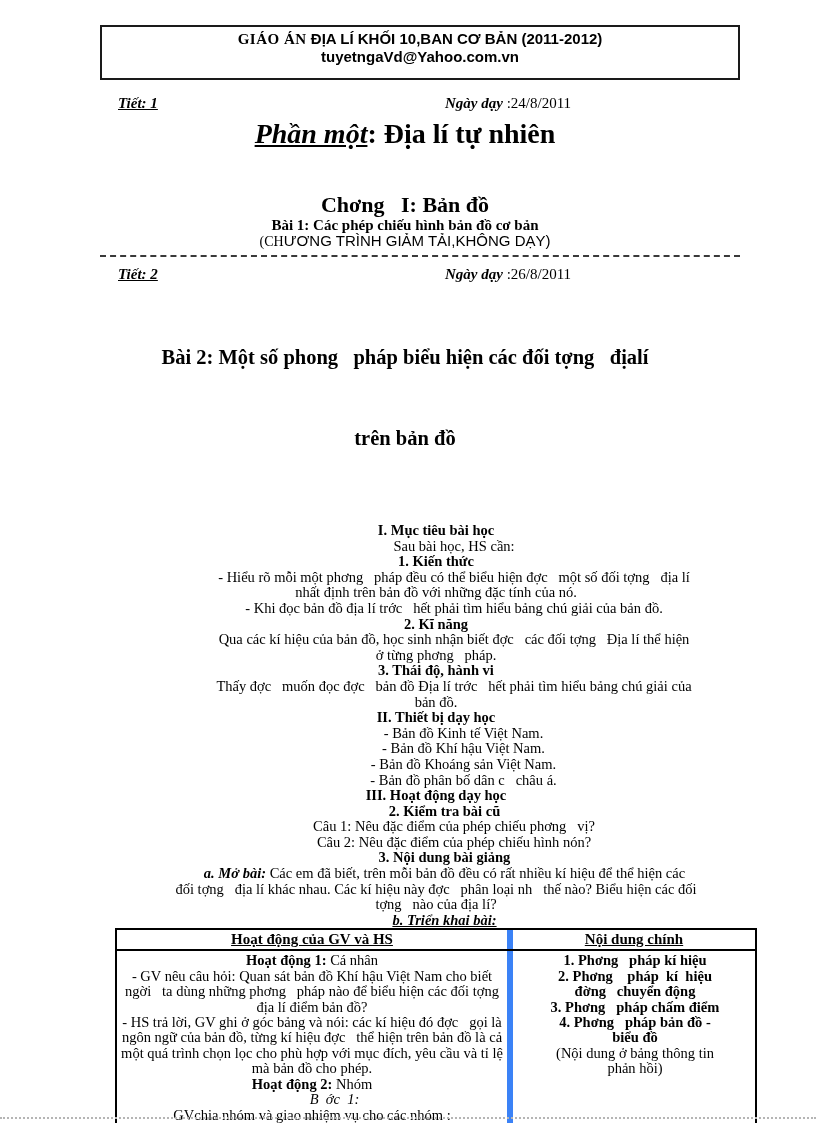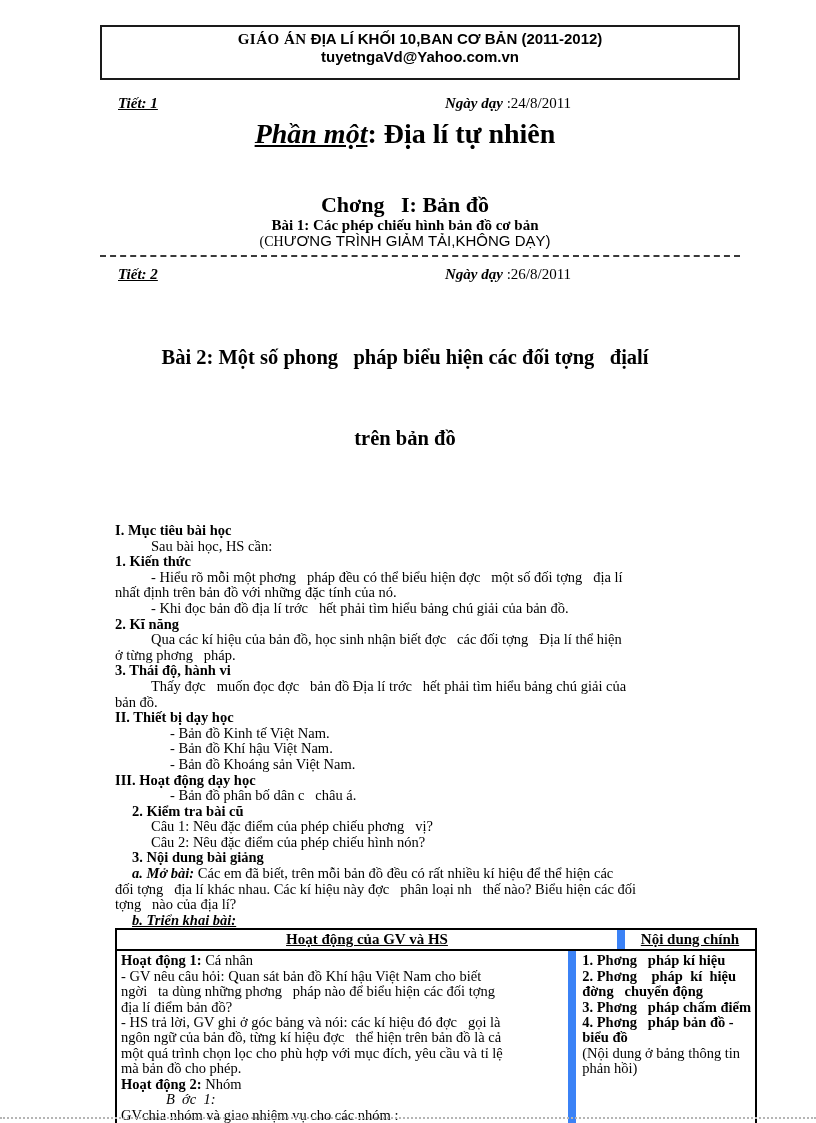--- a/index.html
+++ b/index.html
@@ -49,34 +49,34 @@
   .tb4{font-size:14px;line-height:15px;}
   .tb4 .sans{font-size:15px;}
 
   .dashes{margin:6px 76px 0 100px;border-top:2px dashed #3a3a3a;height:0;}
 
   .lesson2-title{margin:8px 0 0 115px;width:580px;text-align:center;
     font-size:20.5px;line-height:27px;font-weight:bold;white-space:pre;}
 
   
   .body-lines{margin:17px 0 0 115px;width:642px;}
-  .ln{white-space:pre;font-size:14.5px;line-height:15.6px;min-height:15.6px;}
+  .ln{white-space:pre;font-size:14.5px;line-height:15.6px;min-height:15.6px;text-align:center;}
   .ind05{padding-left:17px;}
   .ind1{padding-left:36px;}
   .ind2{padding-left:55px;}
 
   
   .gv-table{
     margin-left:115px;width:642px;
     border:2px solid #000;border-bottom:none;
   }
   .t-head{display:flex;border-bottom:2px solid #000;font-weight:bold;font-size:15px;line-height:19px;}
   .t-head .hcell{text-align:center;}
   .t-body{display:flex;align-items:stretch;}
-  .tc-left{width:508px;border-right:8px solid #3b82f6;padding:2px 4px 4px 4px;}
+  .tc-left{width:396px;border-right:6px solid #3b82f6;padding:2px 4px 4px 4px;}
   .tc-right{flex:1;border-bottom:2px solid #000;padding:2px 4px 4px 6px;}
   .gv-table .ln{line-height:15.4px;min-height:15.4px;}
 
   .page-bottom-dots{position:absolute;left:0;right:0;bottom:4px;border-top:2px dotted #b5b5b5;height:0;}
 </style>
 </head>
 <body>
 
 <div class="page">
 
@@ -136,23 +136,23 @@
       <div class="ln"><span></span><span>bản đồ.</span></div>
 
       <div class="ln b"><span></span><span>II. Thiết bị dạy học</span></div>
 
       <div class="ln ind2"><span></span><span>- Bản đồ Kinh tế Việt Nam.</span></div>
 
       <div class="ln ind2"><span></span><span>- Bản đồ Khí hậu Việt Nam.</span></div>
 
       <div class="ln ind2"><span></span><span>- Bản đồ Khoáng sản Việt Nam.</span></div>
 
+      <div class="ln ind2"><span></span><span>- Bản đồ phân bố dân c   châu á.</span></div>
+
       <div class="ln b"><span></span><span>III. Hoạt động dạy học</span></div>
-
-      <div class="ln ind2"><span></span><span>- Bản đồ phân bố dân c   châu á.</span></div>
 
 
       <div class="ln b ind05"><span></span><span>2. Kiểm tra bài cũ</span></div>
 
       <div class="ln ind1"><span></span><span>Câu 1: Nêu đặc điểm của phép chiếu phơng   vị?</span></div>
 
       <div class="ln ind1"><span></span><span>Câu 2: Nêu đặc điểm của phép chiếu hình nón?</span></div>
 
       <div class="ln b ind05"><span></span><span>3. Nội dung bài giảng</span></div>
 

